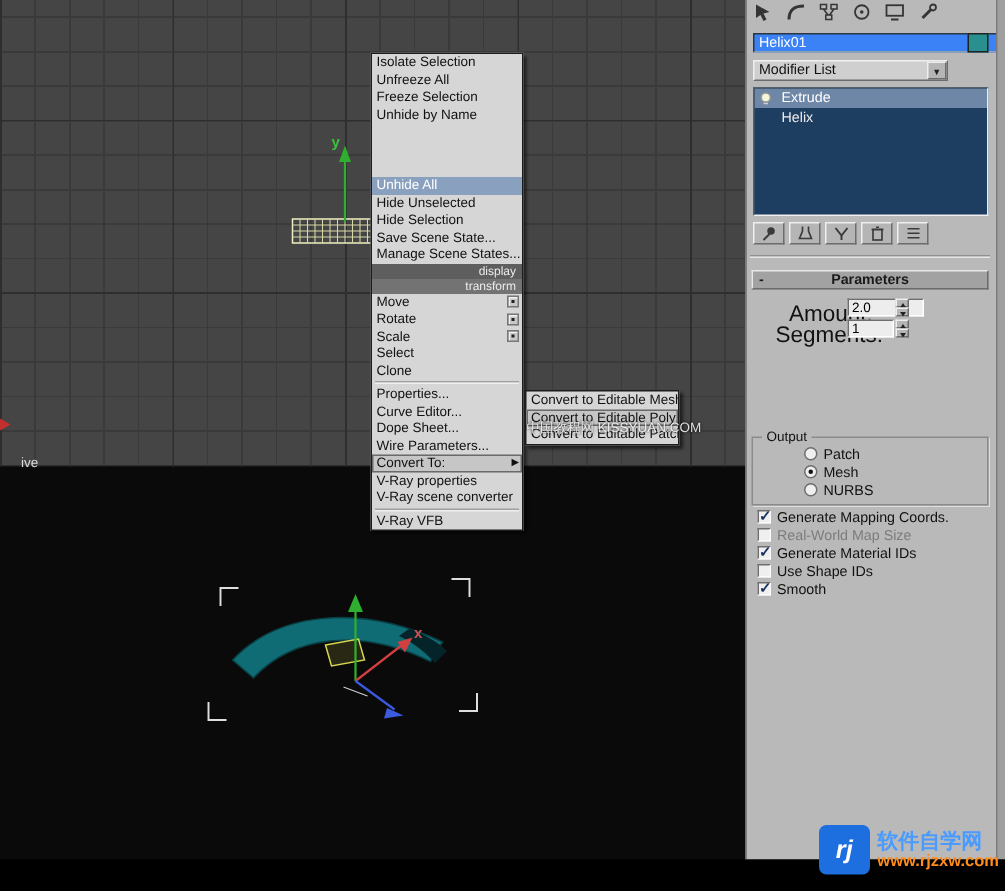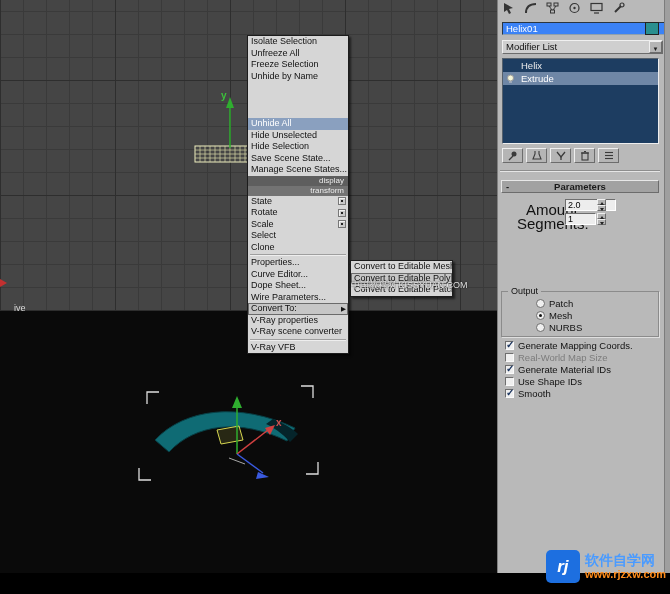--- a/index.html
+++ b/index.html
@@ -54,21 +54,21 @@
   .ptabs { position:absolute; left:2px; top:1px; display:flex; gap:5px; }
   .ptab { width:17px; height:14px; display:flex; align-items:center; justify-content:center; }
   .ptab svg { display:block; }
 
   .namefield { position:absolute; left:4px; top:22px; width:168px; height:13px; background:#3b82f6;
                color:#fff; font-size:9.5px; line-height:12px; padding-left:3px;
                border:1px solid; border-color:#2b3640 #8fa0ae #8fa0ae #2b3640; }
   .swatch { position:absolute; left:147px; top:22px; width:14px; height:13px; background:#2a8f8f;
             border:1px solid #222; }
 
-  .combo { position:absolute; left:4px; top:40px; width:161px; height:14px; background:#cfcfcf;
+  .combo { position:absolute; left:4px; top:40px; width:130px; height:14px; background:#cfcfcf;
            border:1px solid; border-color:#f0f0f0 #6c6c6c #6c6c6c #f0f0f0;
            line-height:12px; padding-left:3px; }
   .combo-arrow { position:absolute; right:0; top:0; width:13px; height:12px; background:#b5b5b5;
            border:1px solid; border-color:#efefef #6c6c6c #6c6c6c #efefef; text-align:center; }
   .combo-arrow::after { content:"▼"; font-size:6px; line-height:10px; color:#222; }
 
   .stack { position:absolute; left:4px; top:58px; width:157px; height:86px; background:#1d3d61;
            border:1px solid; border-color:#55606b #eee #eee #55606b; overflow:hidden; }
   .stack-row { position:relative; height:13px; line-height:13px; color:#ececec; padding-left:18px;
                font-size:9.5px; white-space:nowrap; }
@@ -188,21 +188,21 @@
     <div class="mi">Unfreeze All</div>
     <div class="mi">Freeze Selection</div>
     <div class="mi">Unhide by Name</div>
     <div class="mi hl">Unhide All</div>
     <div class="mi">Hide Unselected</div>
     <div class="mi">Hide Selection</div>
     <div class="mi">Save Scene State...</div>
     <div class="mi">Manage Scene States...</div>
     <div class="mh">display</div>
     <div class="mh t2">transform</div>
-    <div class="mi"><span>State</span><span class="flybox"></span></div>
+    <div class="mi"><span>Move</span><span class="flybox"></span></div>
     <div class="mi"><span>Rotate</span><span class="flybox"></span></div>
     <div class="mi"><span>Scale</span><span class="flybox"></span></div>
     <div class="mi">Select</div>
     <div class="mi">Clone</div>
     <div class="msep"></div>
     <div class="mi">Properties...</div>
     <div class="mi">Curve Editor...</div>
     <div class="mi">Dope Sheet...</div>
     <div class="mi">Wire Parameters...</div>
     <div class="mi hov"><span>Convert To:</span><span class="subarrow">▶</span></div>
@@ -264,29 +264,29 @@
 
     <div class="namefield">Helix01</div>
     <div class="swatch"></div>
 
     <div class="combo">
       <span>Modifier List</span>
       <span class="combo-arrow"></span>
     </div>
 
     <div class="stack">
-      <div class="stack-row">
-        <span>Helix</span>
-      </div>
       <div class="stack-row sel">
         <svg class="bulb" width="9" height="10">
             <circle cx="4.5" cy="4" r="3" fill="#f6f6d8" stroke="#999"></circle>
             <line x1="3" y1="8" x2="6" y2="8" stroke="#ccc"></line>
           </svg>
         <span>Extrude</span>
+      </div>
+      <div class="stack-row">
+        <span>Helix</span>
       </div>
     </div>
 
     <div class="btnrow">
       <div class="sbtn">
         <svg width="12" height="11">
             <circle cx="7" cy="4" r="2.5" fill="#3a3a3a"></circle>
             <line x1="2" y1="10" x2="6" y2="6" stroke="#3a3a3a" stroke-width="1.3"></line>
           </svg>
       </div>

